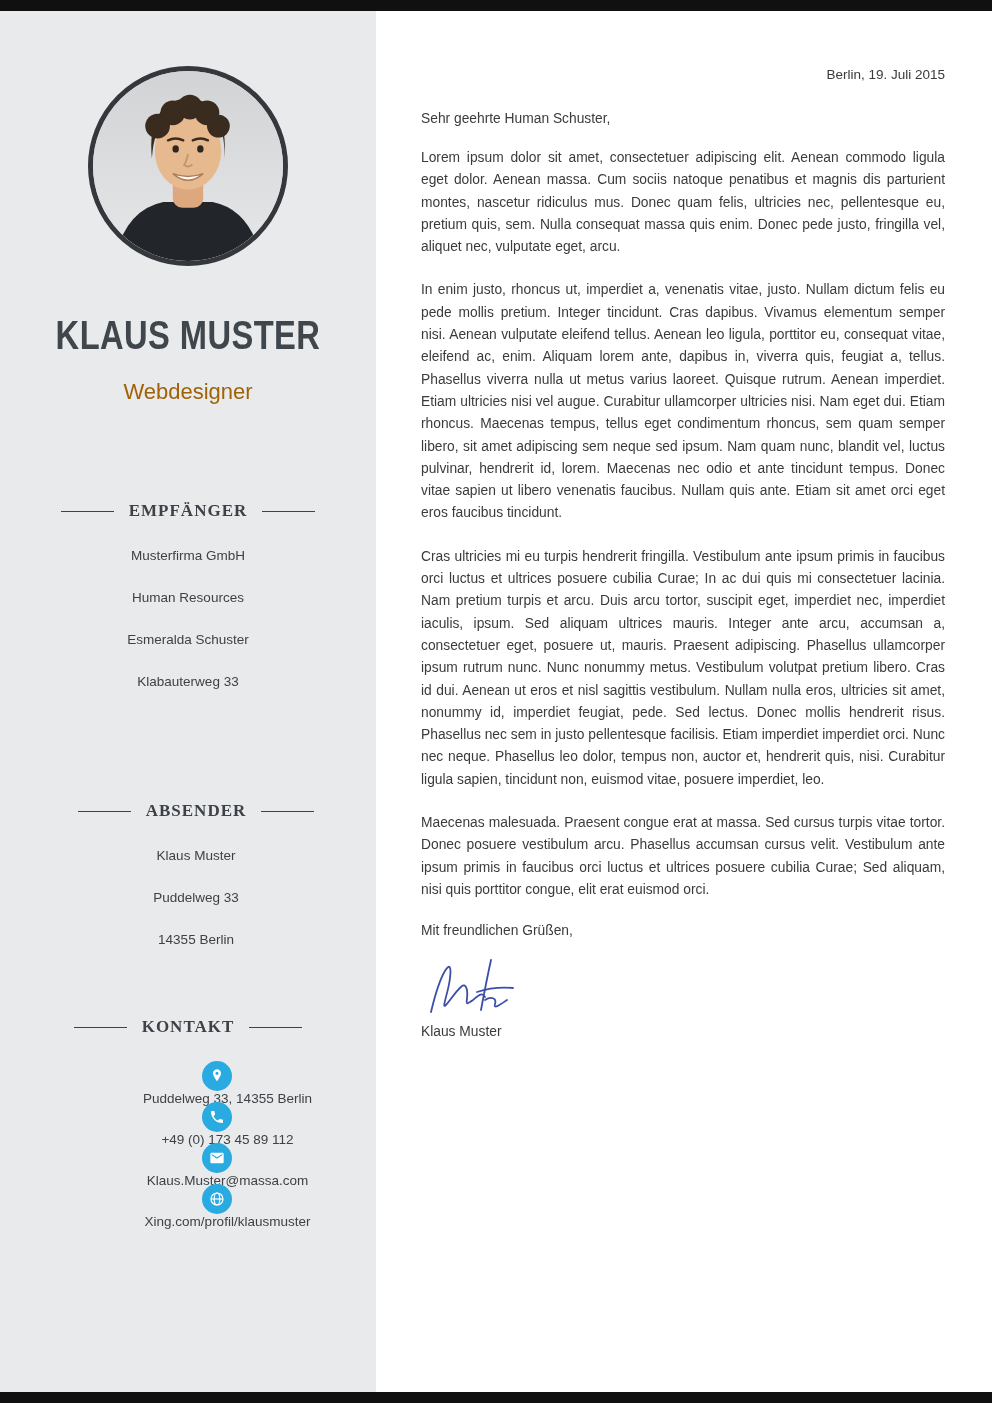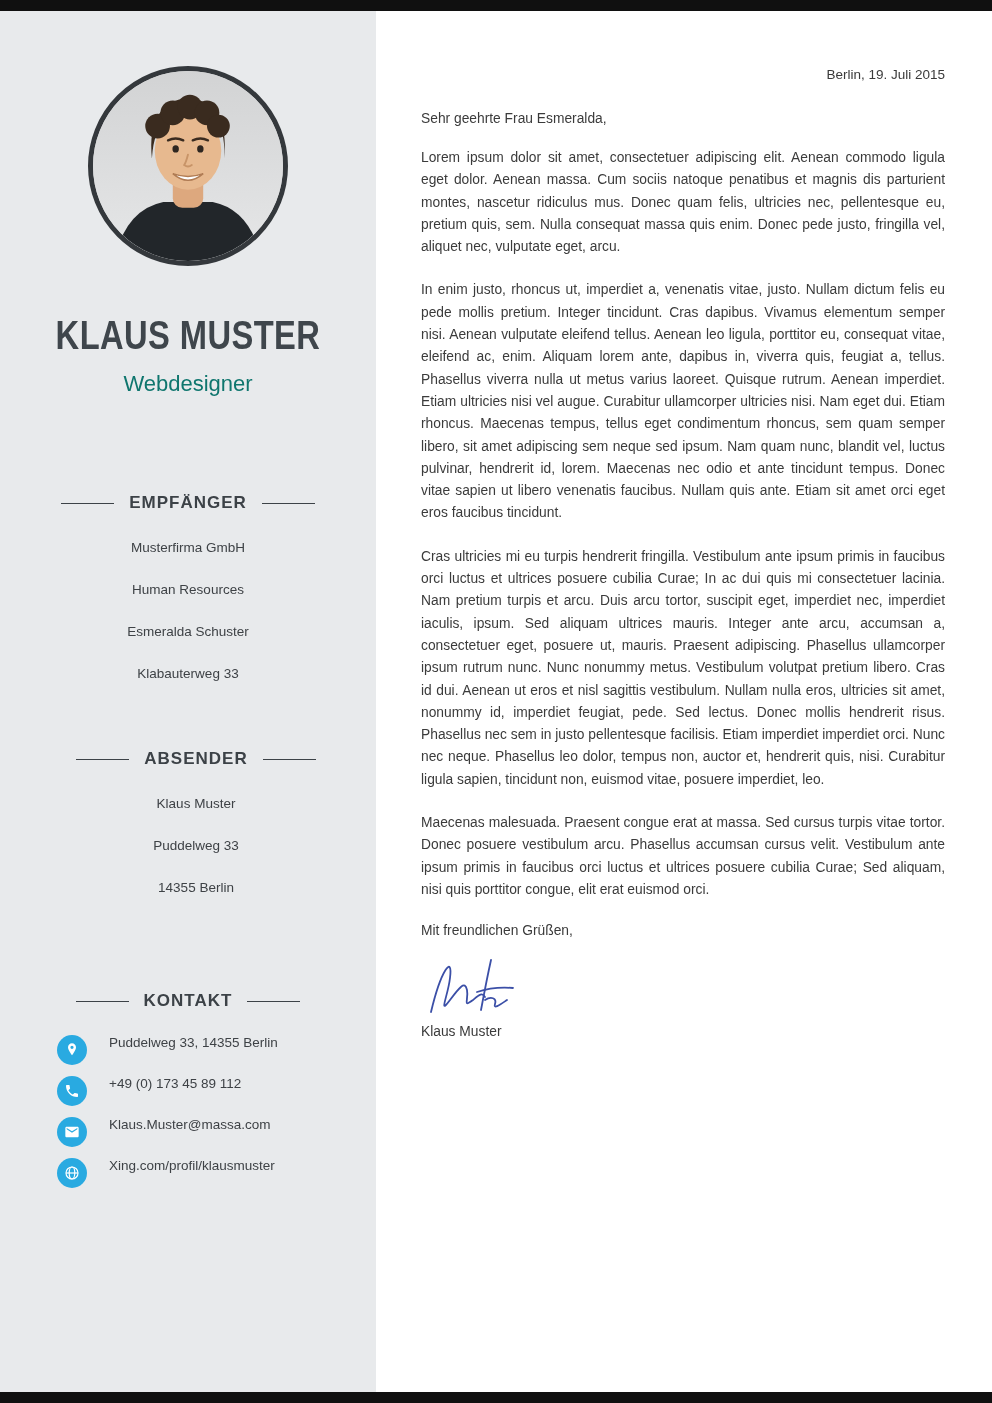--- a/index.html
+++ b/index.html
@@ -39,51 +39,53 @@
   .photo svg { display: block; width: 100%; height: 100%; }
 
   .name {
     margin: 48px 0 0;
     font-size: 38px; font-weight: 700;
     color: #3f464c;
     letter-spacing: 0.5px;
     transform: scale(0.86, 1.08);
   }
   .role {
-    margin-top: 14px;
+    margin-top: 22px;
     font-size: 22px;
-    color: #0f766e;
+    color: #a16207;
   }
 
   .section { margin-top: 96px; }
-  .section.absender { margin-top: 68px; padding-left: 16px; }
-  .section.kontakt { margin-top: 96px; }
+  .section.absender { margin-top: 112px; padding-left: 16px; }
+  .section.kontakt { margin-top: 70px; }
 
   .section-title {
     display: flex; align-items: center; justify-content: center;
     gap: 15px;
     font-size: 17px; font-weight: 700;
     letter-spacing: 1px;
     color: #3c4247;
+    font-family: Liberation Serif, serif;
   }
   .section-title::before, .section-title::after {
     content: ""; height: 1px; width: 53px; background: #3c4247;
   }
   .section-line {
     margin-top: 27px;
     font-size: 13.5px;
     color: #3e4246;
   }
 
   .contact-rows { margin-top: 24px; padding-left: 57px; }
   .contact-row {
-    display: flex; 
+    display: flex; align-items: center;
     text-align: left;
     margin-top: 11px;
     height: 30px;
+    flex-direction: column;
   }
   .cicon {
     width: 30px; height: 30px; border-radius: 50%;
     background: #29aae1;
     display: flex; align-items: center; justify-content: center;
     flex-shrink: 0;
   }
   .cicon svg { width: 16px; height: 16px; display: block; }
   .ctext {
     margin-left: 22px;
@@ -223,21 +225,21 @@
           </span>
           <span class="ctext">Xing.com/profil/klausmuster</span>
         </div>
 
       </div>
     </div>
   </aside>
 
   <main class="letter">
     <div class="date">Berlin, 19. Juli 2015</div>
-    <div class="salutation">Sehr geehrte Frau Esmeralda,</div>
+    <div class="salutation">Sehr geehrte Human Schuster,</div>
 
     <p>Lorem ipsum dolor sit amet, consectetuer adipiscing elit. Aenean commodo ligula eget dolor. Aenean massa. Cum sociis natoque penatibus et magnis dis parturient montes, nascetur ridiculus mus. Donec quam felis, ultricies nec, pellentesque eu, pretium quis, sem. Nulla consequat massa quis enim. Donec pede justo, fringilla vel, aliquet nec, vulputate eget, arcu.</p>
     <p>In enim justo, rhoncus ut, imperdiet a, venenatis vitae, justo. Nullam dictum felis eu pede mollis pretium. Integer tincidunt. Cras dapibus. Vivamus elementum semper nisi. Aenean vulputate eleifend tellus. Aenean leo ligula, porttitor eu, consequat vitae, eleifend ac, enim. Aliquam lorem ante, dapibus in, viverra quis, feugiat a, tellus. Phasellus viverra nulla ut metus varius laoreet. Quisque rutrum. Aenean imperdiet. Etiam ultricies nisi vel augue. Curabitur ullamcorper ultricies nisi. Nam eget dui. Etiam rhoncus. Maecenas tempus, tellus eget condimentum rhoncus, sem quam semper libero, sit amet adipiscing sem neque sed ipsum. Nam quam nunc, blandit vel, luctus pulvinar, hendrerit id, lorem. Maecenas nec odio et ante tincidunt tempus. Donec vitae sapien ut libero venenatis faucibus. Nullam quis ante. Etiam sit amet orci eget eros faucibus tincidunt.</p>
     <p>Cras ultricies mi eu turpis hendrerit fringilla. Vestibulum ante ipsum primis in faucibus orci luctus et ultrices posuere cubilia Curae; In ac dui quis mi consectetuer lacinia. Nam pretium turpis et arcu. Duis arcu tortor, suscipit eget, imperdiet nec, imperdiet iaculis, ipsum. Sed aliquam ultrices mauris. Integer ante arcu, accumsan a, consectetuer eget, posuere ut, mauris. Praesent adipiscing. Phasellus ullamcorper ipsum rutrum nunc. Nunc nonummy metus. Vestibulum volutpat pretium libero. Cras id dui. Aenean ut eros et nisl sagittis vestibulum. Nullam nulla eros, ultricies sit amet, nonummy id, imperdiet feugiat, pede. Sed lectus. Donec mollis hendrerit risus. Phasellus nec sem in justo pellentesque facilisis. Etiam imperdiet imperdiet orci. Nunc nec neque. Phasellus leo dolor, tempus non, auctor et, hendrerit quis, nisi. Curabitur ligula sapien, tincidunt non, euismod vitae, posuere imperdiet, leo.</p>
     <p>Maecenas malesuada. Praesent congue erat at massa. Sed cursus turpis vitae tortor. Donec posuere vestibulum arcu. Phasellus accumsan cursus velit. Vestibulum ante ipsum primis in faucibus orci luctus et ultrices posuere cubilia Curae; Sed aliquam, nisi quis porttitor congue, elit erat euismod orci.</p>
 
     <div class="closing">Mit freundlichen Grüßen,</div>
 
     <div class="signature">
       <svg width="120" height="74" viewBox="0 0 120 74" xmlns="http://www.w3.org/2000/svg">

